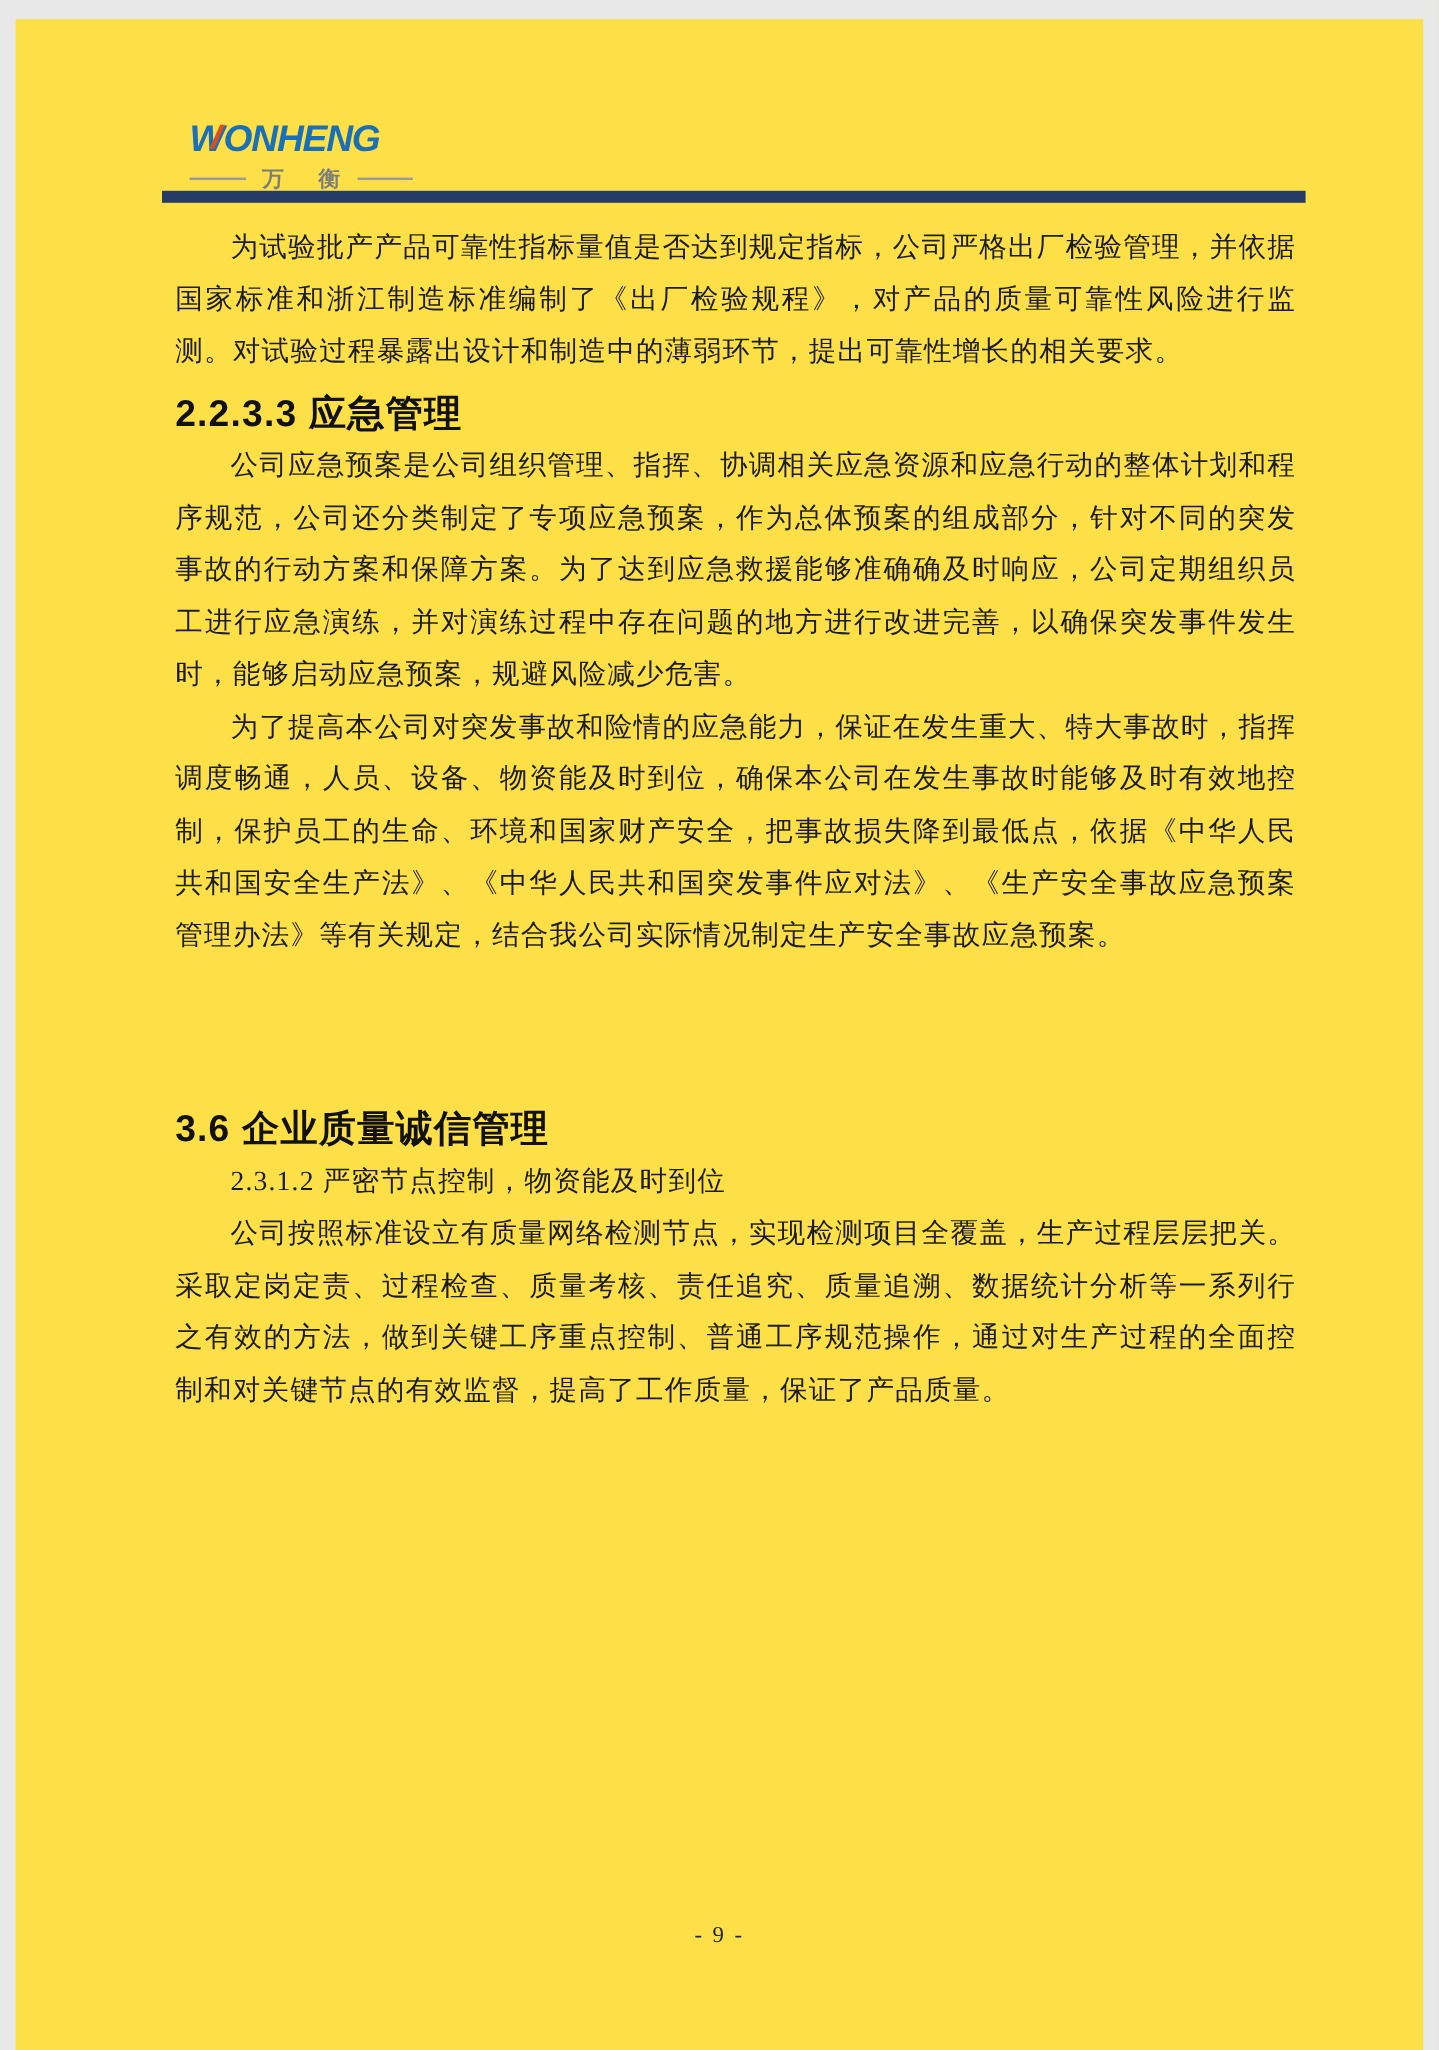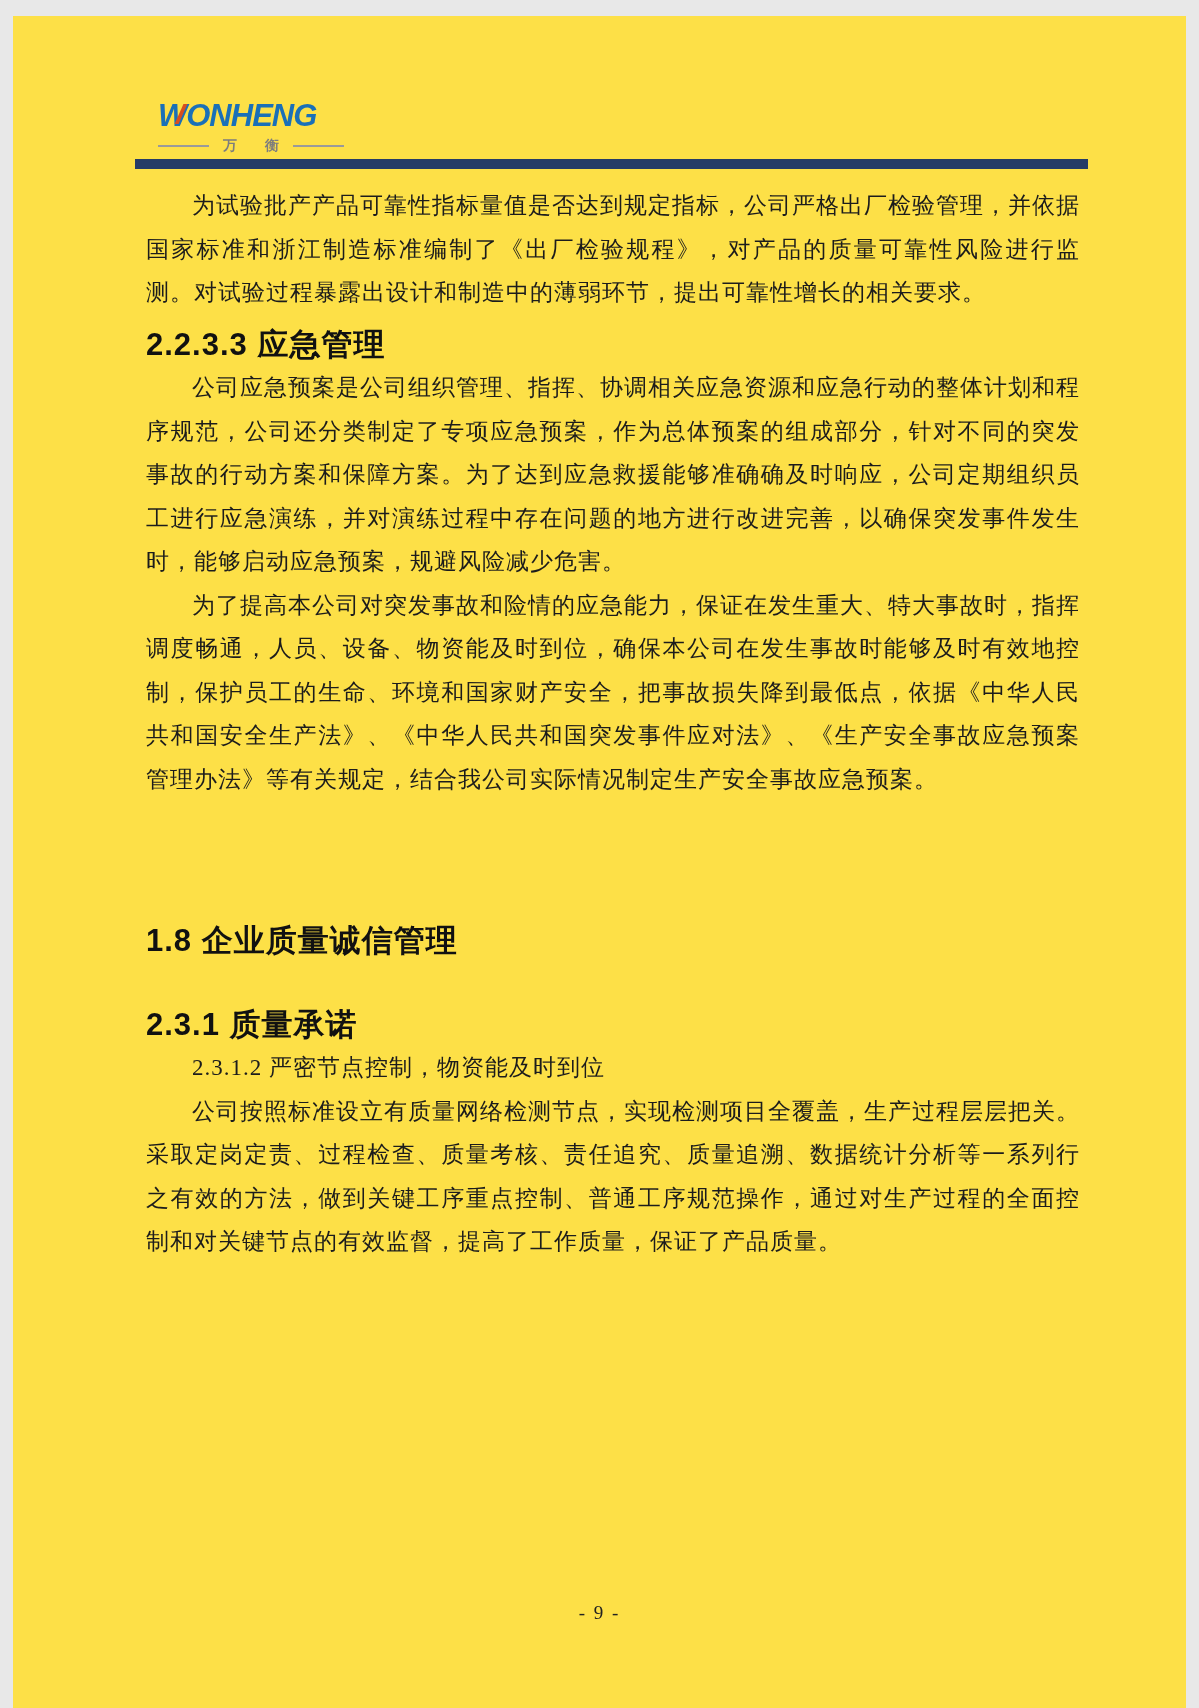--- a/index.html
+++ b/index.html
@@ -51,21 +51,21 @@
     margin-top: 6px;
     width: 186px;
   }
   .logo-cnrow .rule {
     flex: 1;
     height: 2px;
     background: #9a9a9a;
   }
   .logo-cn {
     font-family: "Liberation Sans", sans-serif;
-    font-size: 14px;
+    font-size: 18px;
     font-weight: bold;
     color: #7d7d7d;
     letter-spacing: 12px;
     padding: 0 2px 0 14px;
     white-space: nowrap;
   }
   .report-title {
     position: absolute;
     top: 108px;
     right: 124px;
@@ -150,23 +150,22 @@
   <div class="content">
 
     <p>为试验批产产品可靠性指标量值是否达到规定指标，公司严格出厂检验管理，并依据国家标准和浙江制造标准编制了《出厂检验规程》，对产品的质量可靠性风险进行监测。对试验过程暴露出设计和制造中的薄弱环节，提出可靠性增长的相关要求。</p>
 
     <div class="h-bold h-2233">2.2.3.3 应急管理</div>
 
     <p>公司应急预案是公司组织管理、指挥、协调相关应急资源和应急行动的整体计划和程序规范，公司还分类制定了专项应急预案，作为总体预案的组成部分，针对不同的突发事故的行动方案和保障方案。为了达到应急救援能够准确确及时响应，公司定期组织员工进行应急演练，并对演练过程中存在问题的地方进行改进完善，以确保突发事件发生时，能够启动应急预案，规避风险减少危害。</p>
 
     <p>为了提高本公司对突发事故和险情的应急能力，保证在发生重大、特大事故时，指挥调度畅通，人员、设备、物资能及时到位，确保本公司在发生事故时能够及时有效地控制，保护员工的生命、环境和国家财产安全，把事故损失降到最低点，依据《中华人民共和国安全生产法》、《中华人民共和国突发事件应对法》、《生产安全事故应急预案管理办法》等有关规定，结合我公司实际情况制定生产安全事故应急预案。</p>
 
-    <div class="h-bold h-23">1.8 企业质量诚信管理</div>
+    <div class="h-bold h-23">3.6 企业质量诚信管理</div>
 
-    <div class="h-bold h-231">2.3.1 质量承诺</div>
 
 
 
     <p class="sub-numbered h-2312-wrap">2.3.1.2 严密节点控制，物资能及时到位</p>
 
     <p>公司按照标准设立有质量网络检测节点，实现检测项目全覆盖，生产过程层层把关。采取定岗定责、过程检查、质量考核、责任追究、质量追溯、数据统计分析等一系列行之有效的方法，做到关键工序重点控制、普通工序规范操作，通过对生产过程的全面控制和对关键节点的有效监督，提高了工作质量，保证了产品质量。</p>
 
   </div>
 
   <div class="page-footer">- 9 -</div>

